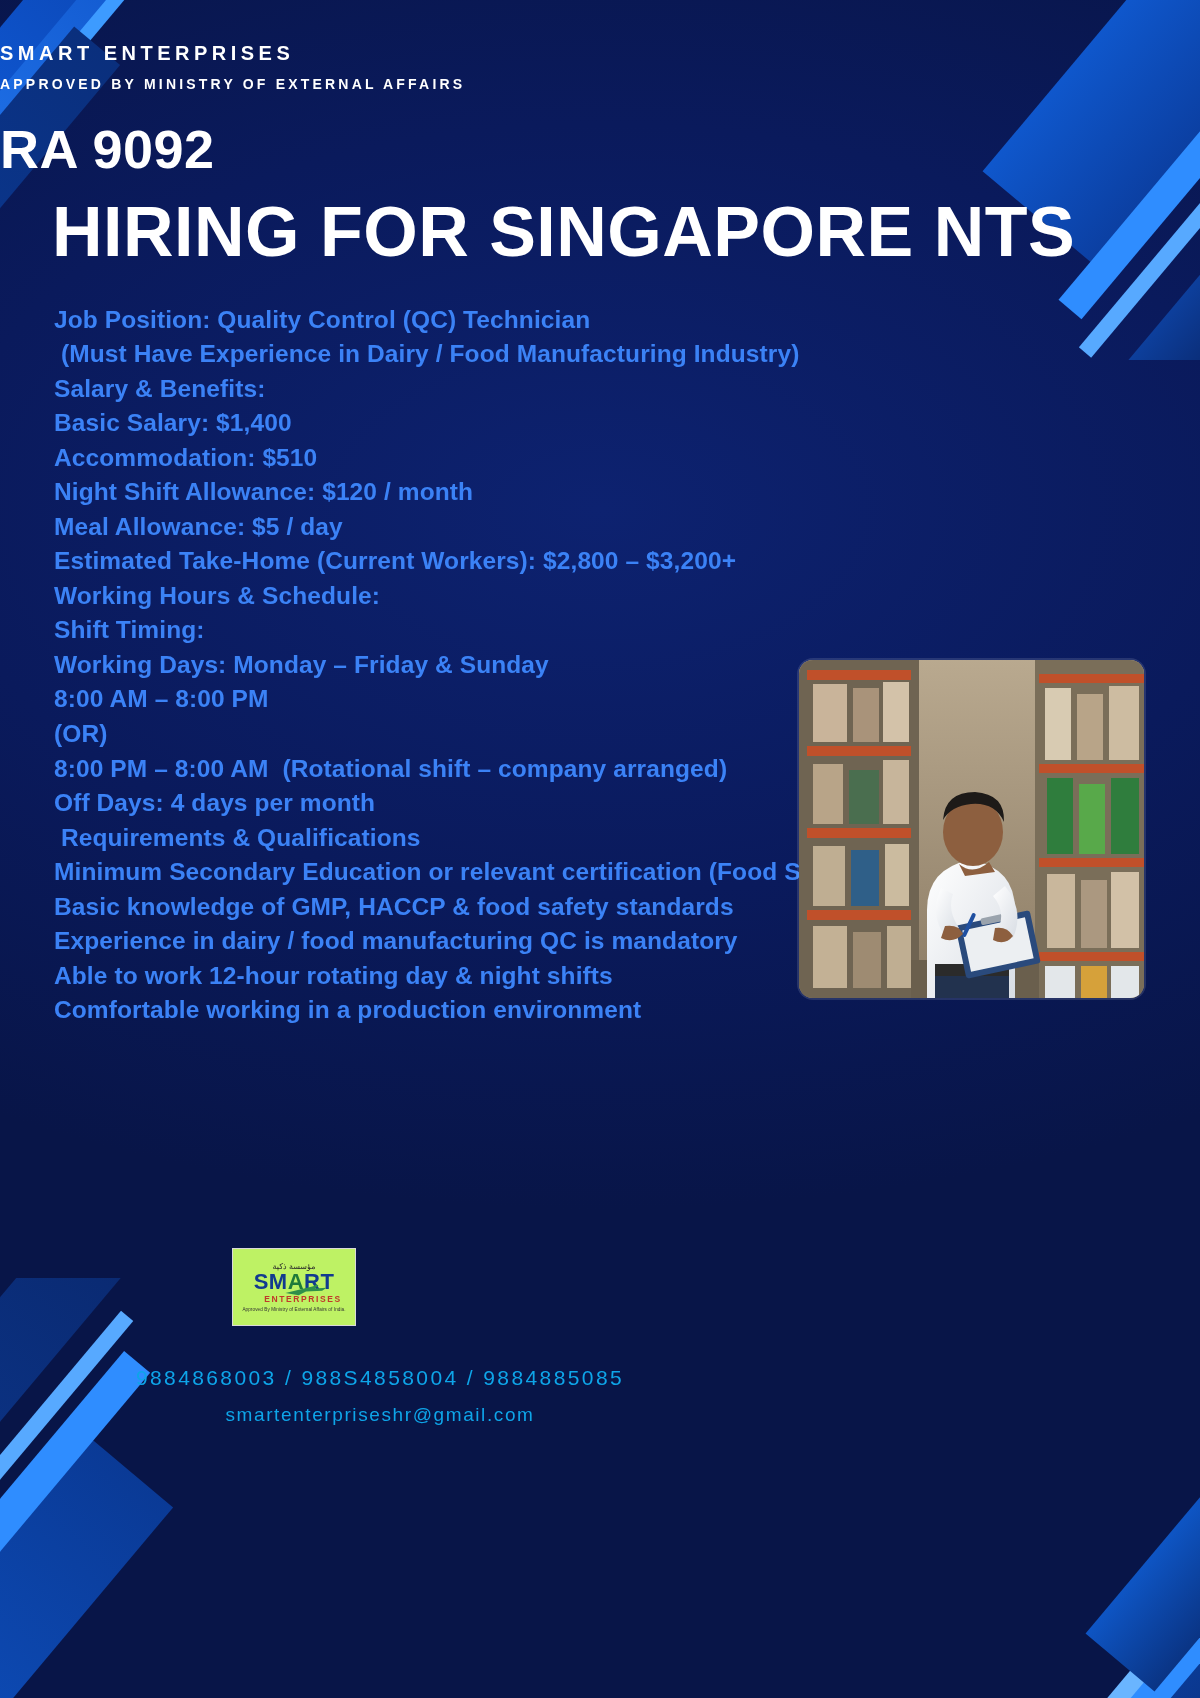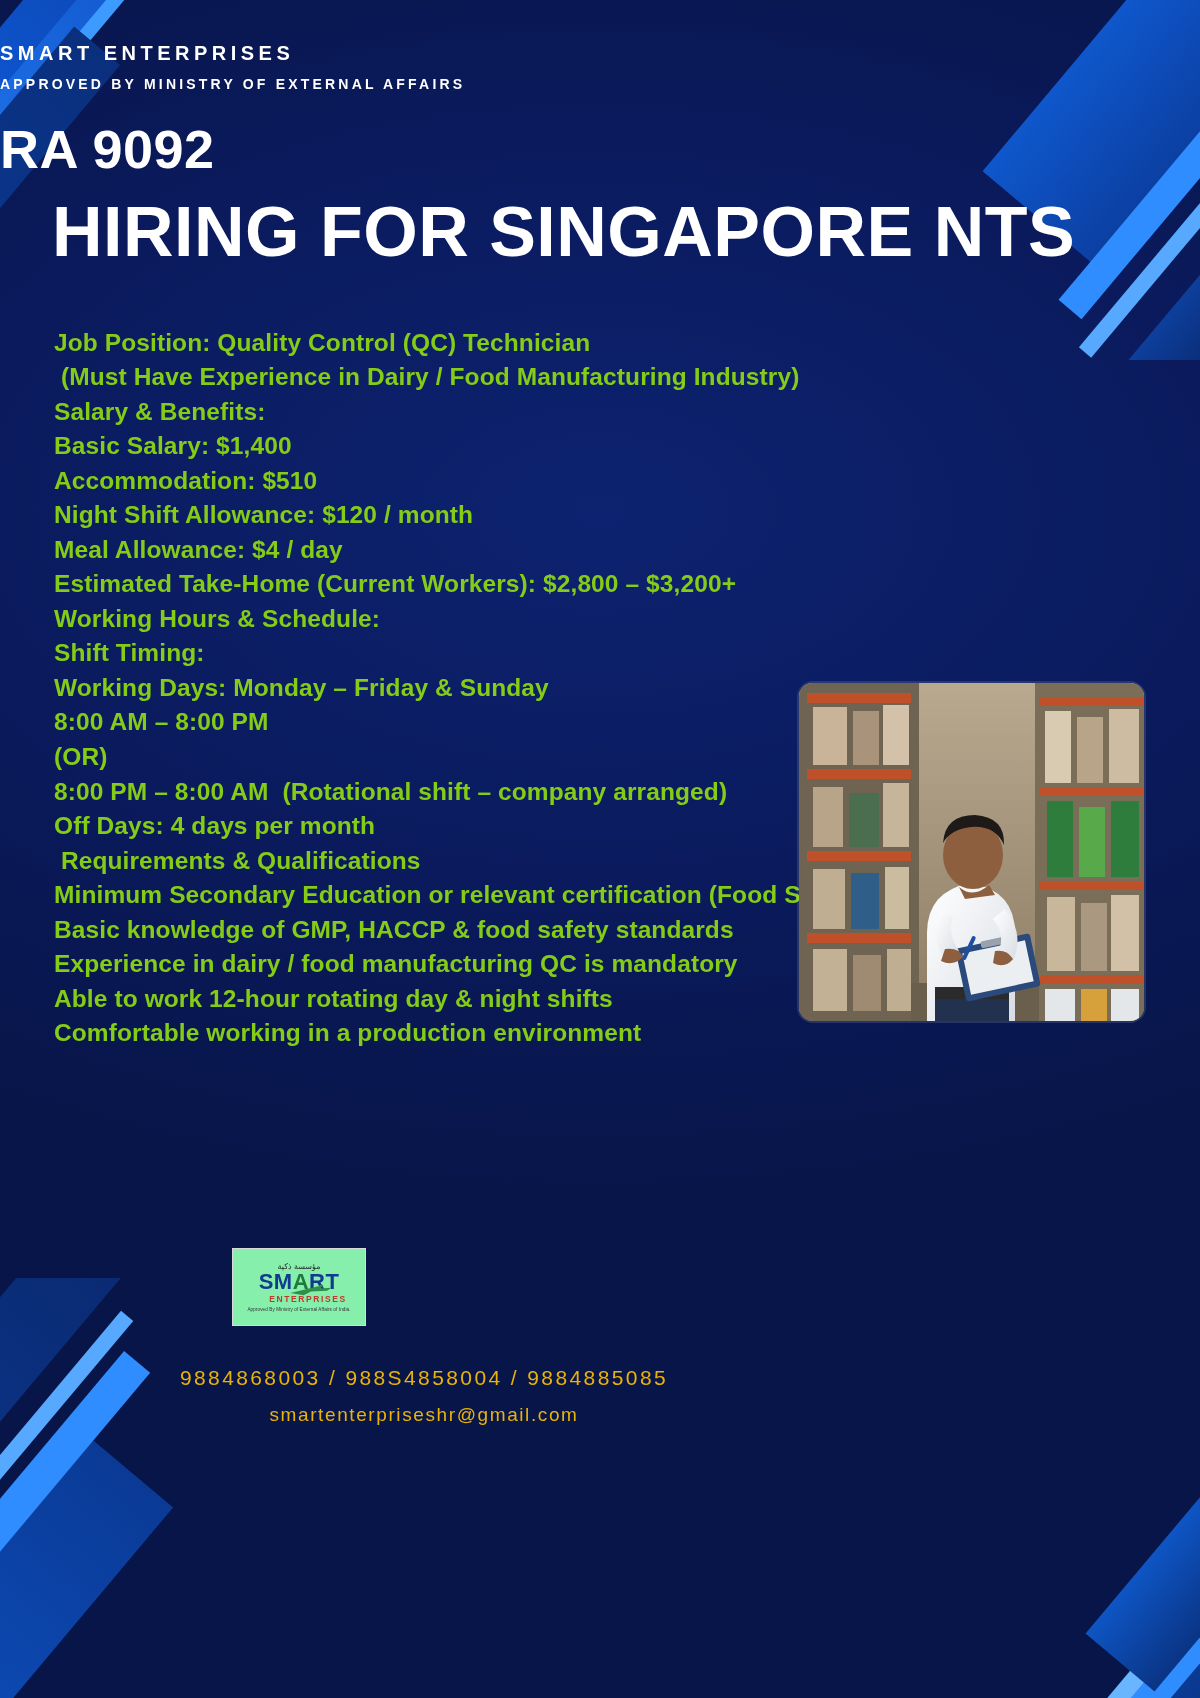--- a/index.html
+++ b/index.html
@@ -66,56 +66,55 @@
     margin-top:26px; letter-spacing:0.5px;
   }
   .title {
     color:#ffffff; font-weight:bold; font-size:70px;
     line-height:1.28; margin-top:8px; padding:0 52px;
     letter-spacing:0.5px;
   }
 
   
   .details {
-    margin-top:48px;
+    margin-top:25px;
     padding:0 52px 0 54px;
-    color:#84cc16;
+    color:#3b82f6;
   }
   .details p {
     font-size:24.5px;
     font-weight:bold;
     line-height:1.41;
     letter-spacing:0.1px;
     white-space:pre-wrap;
   }
 
   
   .logo-wrap {
     position:absolute; left:232px; top:1248px;
-    width:134px; height:78px; background:#86efac;
+    width:124px; height:78px; background:#bef264;
     border:1px solid #d9d9d9;
     display:flex; flex-direction:column; align-items:center; justify-content:center;
   }
   .logo-ar { font-size:8px; color:#2a2a2a; letter-spacing:0.4px; }
   .logo-main {
     font-size:22px; font-weight:bold; color:#123a8f; line-height:1;
     position:relative; letter-spacing:0.5px;
   }
   .logo-main .a-wing { color:#1f7a3a; }
   .logo-sub { font-size:8.5px; font-weight:bold; color:#c0392b; letter-spacing:1.6px; margin-top:1px;margin-left:18px; }
   .logo-foot { font-size:4.6px; color:#333; margin-top:3px; letter-spacing:0.1px; }
   .logo-plane {
     position:absolute; right:6px; top:12px; width:44px; height:14px;
   }
 
   
   .contact {
     position:absolute; left:0; top:1366px; width:760px; text-align:center;
-    color:#eab308;
-    margin-left:44px;
+    color:#0ea5e9;
   }
   .phones { font-size:21px; letter-spacing:2.4px; font-weight:500; }
   .email { font-size:19px; letter-spacing:1.6px; margin-top:14px; }
 
   
   .photo {
     position:absolute; right:56px; bottom:30px;
     width:345px; height:338px;
     border-radius:14px; overflow:hidden;
     box-shadow:0 0 0 2px rgba(255,255,255,0.12);
@@ -162,21 +161,21 @@
     <div class="title">HIRING FOR SINGAPORE NTS</div>
   </div>
 
   <div class="details">
     <p>Job Position: Quality Control (QC) Technician</p>
     <p> (Must Have Experience in Dairy / Food Manufacturing Industry)</p>
     <p>Salary &amp; Benefits:</p>
     <p>Basic Salary: $1,400</p>
     <p>Accommodation: $510</p>
     <p>Night Shift Allowance: $120 / month</p>
-    <p>Meal Allowance: $4 / day</p>
+    <p>Meal Allowance: $5 / day</p>
     <p>Estimated Take-Home (Current Workers): $2,800 – $3,200+</p>
     <p>Working Hours &amp; Schedule:</p>
     <p>Shift Timing:</p>
     <p>Working Days: Monday – Friday &amp; Sunday</p>
     <p>8:00 AM – 8:00 PM</p>
     <p>(OR)</p>
     <p>8:00 PM – 8:00 AM  (Rotational shift – company arranged)</p>
     <p>Off Days: 4 days per month</p>
     <p> Requirements &amp; Qualifications</p>
     <p>Minimum Secondary Education or relevant certification (Food Science / Quality Control)</p>

